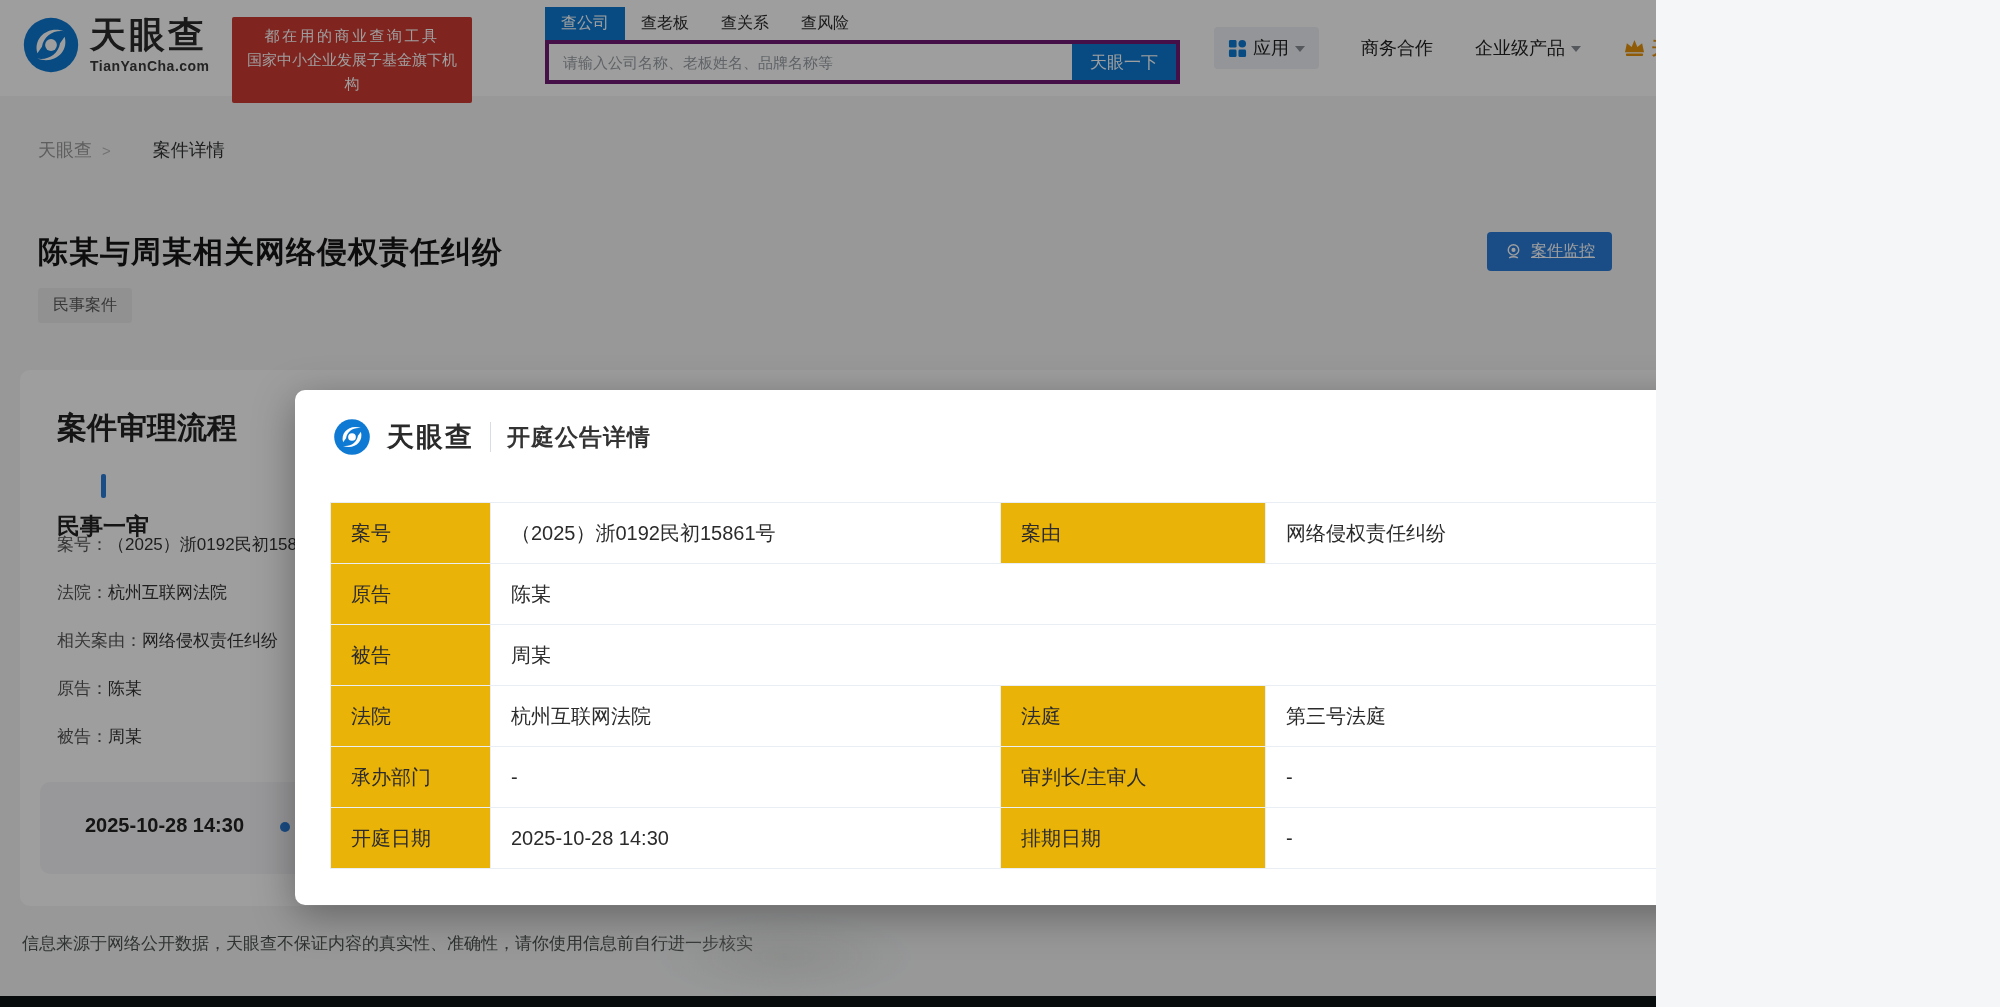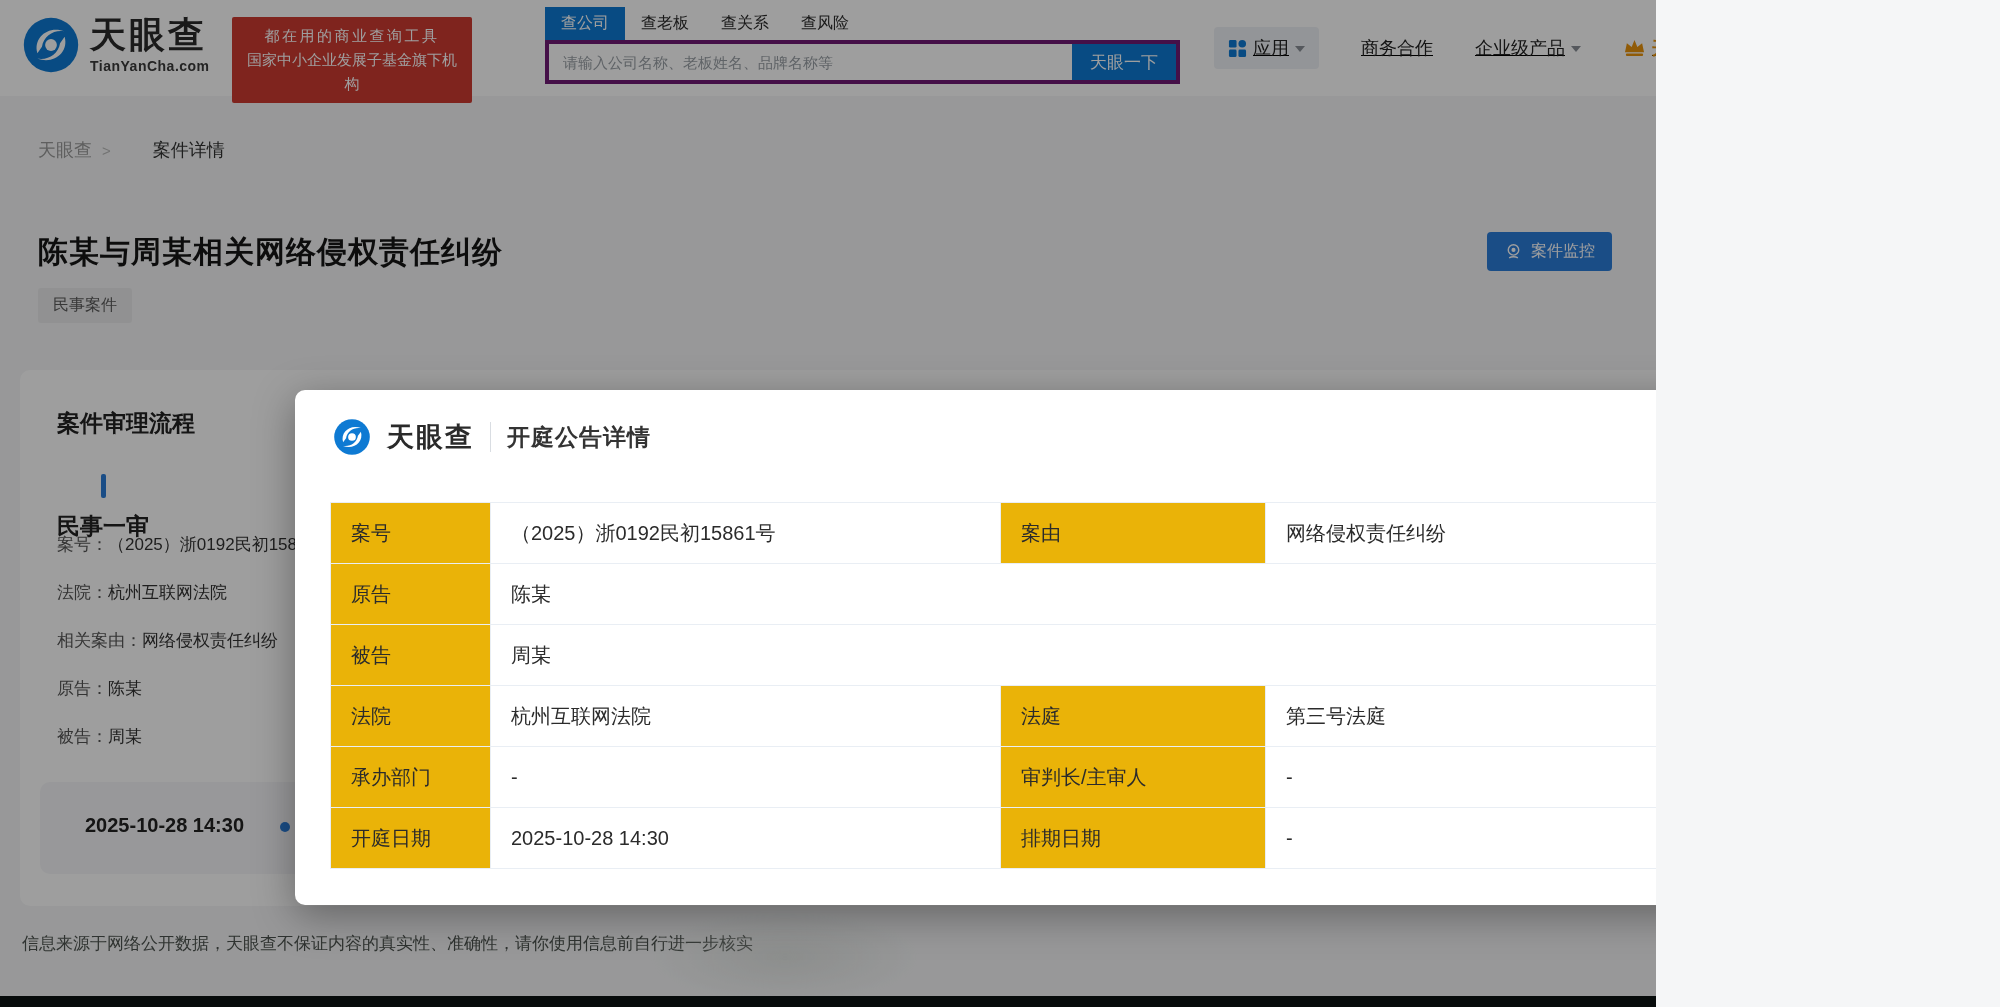--- a/index.html
+++ b/index.html
@@ -18,40 +18,40 @@
 
   .search-block { position:absolute; left:545px; top:6px; }
   .search-tabs { display:flex; align-items:flex-end; height:34px; }
   .search-tab { font-size:16px; color:#2b2b2b; padding:6px 16px; cursor:pointer; }
   .search-tab.active { background:#0e7ad3; color:#fff; }
   .search-row { display:flex; border:4px solid #701a75; width:635px; height:44px; }
   .search-input { flex:1; border:none; outline:none; font-size:15px; padding:0 14px; color:#333; font-family:inherit; background:#fff; }
   .search-input::placeholder { color:#9aa0a6; }
   .search-btn { width:104px; background:#0e7ad3; color:#fff; font-size:17px; border:none; cursor:pointer; font-family:inherit; }
 
-  .top-nav { position:absolute; right:82px; top:0; height:96px; display:flex; align-items:center; gap:42px;text-decoration:underline; }
+  .top-nav { position:absolute; right:82px; top:0; height:96px; display:flex; align-items:center; gap:42px; }
   .nav-item { display:flex; align-items:center; gap:6px; font-size:18px; color:#222; cursor:pointer; white-space:nowrap; }
   .apps-item { background:#eef1f5; border-radius:4px; padding:9px 14px; }
   .caret { width:0; height:0; border-left:5px solid transparent; border-right:5px solid transparent; border-top:6px solid #8a8f96; margin-top:2px; }
   .vip-item { color:#e8930c; font-weight:700; }
   .bell-wrap { position:relative; display:flex; }
 
   
   .breadcrumb { position:absolute; left:38px; top:138px; font-size:18px; color:#999; display:flex; gap:10px; align-items:center; }
   .breadcrumb .sep { color:#b9b9b9; font-size:15px; }
   .breadcrumb .current { color:#333;margin-left:32px; }
 
   
   .case-title { position:absolute; left:38px; top:232px; font-size:30px; font-weight:700; color:#151515; letter-spacing:1px; }
   .case-tag { position:absolute; left:38px; top:288px; background:#ebebec; color:#5a5a5a; font-size:16px; padding:7px 15px; border-radius:3px; }
-  .monitor-btn { position:absolute; right:44px; top:232px; background:#2b7cd9; border:none; color:#fff; font-size:16px; padding:9px 17px; border-radius:4px; display:flex; align-items:center; gap:8px; cursor:pointer; font-family:inherit; }
+  .monitor-btn { position:absolute; right:44px; top:232px; background:#2b7cd9; border:none; color:#fff; font-size:16px; padding:9px 17px; border-radius:4px; display:flex; align-items:center; gap:8px; cursor:pointer; font-family:inherit;text-decoration:underline; }
 
   
   .flow-card { position:absolute; left:20px; top:370px; width:1960px; height:536px; background:#ffffff; border-radius:10px; }
-  .flow-title { position:absolute; left:37px; top:38px; font-size:23px; font-weight:700; color:#222; }
+  .flow-title { position:absolute; left:37px; top:38px; font-size:30px; font-weight:700; color:#222; }
   .stage-line { position:absolute; left:37px; top:104px; display:flex; align-items:center; gap:13px;flex-direction:column; }
   .stage-bar { width:5px; height:24px; background:#2b7cd9; border-radius:2px; }
   .stage-name { font-size:23px; font-weight:700; color:#222; }
   .flow-field { position:absolute; left:37px; font-size:17px; color:#333; white-space:nowrap; }
   .flow-field .flabel { color:#555; }
   .timeline-card { position:absolute; left:20px; top:412px; width:560px; height:92px; background:#f5f6f8; border-radius:10px; }
   .timeline-date { position:absolute; left:45px; top:32px; font-size:20px; font-weight:700; color:#222; }
   .timeline-dot { position:absolute; left:240px; top:40px; width:10px; height:10px; border-radius:50%; background:#2b7cd9; }
 
   

